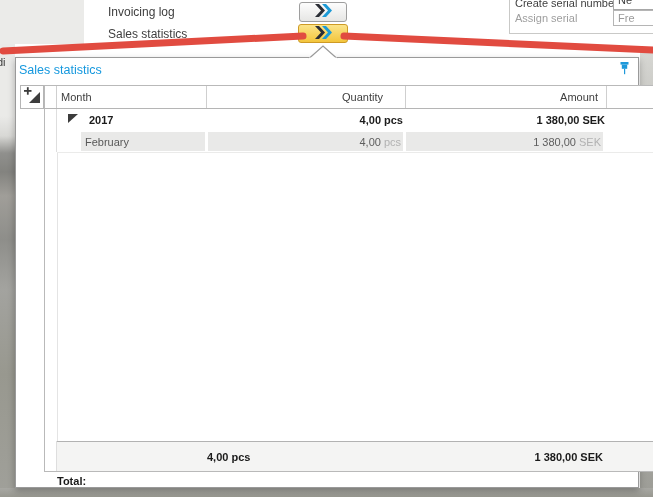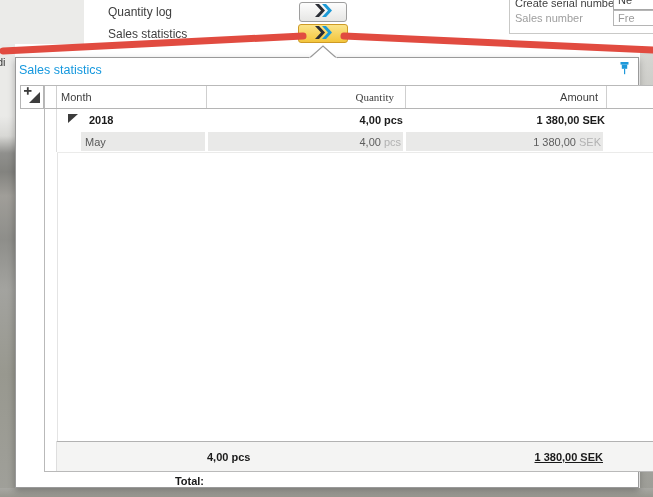--- a/index.html
+++ b/index.html
@@ -59,21 +59,21 @@
   
   .grid{position:absolute;left:28px;top:27px;width:628px;height:387px;background:#fff;
     border:1px solid #b9b9b9;box-sizing:border-box;display:flex;flex-direction:column;
     font-size:11px;color:#1c1c1c;}
   .g-header{display:flex;height:23px;border-bottom:1px solid #b5b5b5;box-sizing:border-box;
     color:#3e3e3e;}
   .h-ind{width:12px;border-right:1px solid #cfcfcf;box-sizing:border-box;}
   .h-cell{display:flex;align-items:center;border-right:1px solid #cfcfcf;box-sizing:border-box;
     cursor:pointer;}
   .h-month{width:150px;padding-left:4px;}
-  .h-qty{width:199px;justify-content:flex-end;padding-right:11px;box-sizing:border-box;font-family:Liberation Serif, serif;}
+  .h-qty{width:199px;justify-content:flex-end;padding-right:22px;box-sizing:border-box;}
   .h-amt{width:201px;justify-content:flex-end;padding-right:8px;box-sizing:border-box;}
   .h-fill{flex:1;}
 
   .g-row{display:flex;align-items:stretch;}
   .r-ind{width:12px;border-right:1px solid #dedede;box-sizing:border-box;background:#fff;}
   .group-row{height:22px;font-weight:bold;}
   .group-row .c-month{width:150px;position:relative;display:flex;align-items:center;box-sizing:border-box;}
   .expander{position:absolute;left:11px;top:4px;width:10px;height:10px;cursor:pointer;}
   .g-title{margin-left:32px;}
   .c-qty{width:199px;display:flex;align-items:center;justify-content:flex-end;
@@ -94,33 +94,33 @@
   .unit2{color:#b2b2b2;margin-left:3px;}
 
   .row-sep{height:1px;margin-left:12px;background:#ebebea;}
   .g-spacer{flex:1;position:relative;}
   .g-spacer::after{content:"";position:absolute;left:12px;top:0;bottom:0;width:1px;background:#e4e4e4;}
 
   .g-footer{display:flex;height:30px;}
   .f-ind{width:12px;border-right:1px solid #dedede;box-sizing:border-box;background:#fff;}
   .f-body{flex:1;display:flex;align-items:center;background:#f4f4f3;
     border-top:1px solid #b2b2b2;box-sizing:border-box;font-weight:bold;color:#1a1a1a;}
-  .f-month{width:150px;text-align:right;padding-right:3px;box-sizing:border-box;margin-top:48px;}
+  .f-month{width:150px;text-align:left;padding-right:3px;box-sizing:border-box;margin-top:48px;}
   .f-qty{width:199px;padding-right:3px;box-sizing:border-box;}
-  .f-amt{width:201px;text-align:right;padding-right:4px;box-sizing:border-box;text-decoration:underline;}
+  .f-amt{width:201px;text-align:right;padding-right:4px;box-sizing:border-box;}
 </style>
 </head>
 <body>
 
 <div class="screen">
 
   <div class="top-strip">
     <div class="top-left-gray"></div>
 
-    <div class="bg-label lbl-inv">Quantity log</div>
+    <div class="bg-label lbl-inv">Invoicing log</div>
     <button class="flyout-btn gray-btn">
       <span>
         <svg width="19" height="13" viewBox="0 0 19 13">
           <polygon points="1,0 5,0 11,6.5 5,13 1,13 7,6.5" fill="#2b2e35"></polygon>
           <polygon points="8,0 12,0 18,6.5 12,13 8,13 14,6.5" fill="#1c9ad6"></polygon>
         </svg>
       </span>
     </button>
 
     <div class="bg-label lbl-sales">Sales statistics</div>
@@ -132,21 +132,21 @@
         </svg>
       </span>
     </button>
 
     <div class="rp-vline"></div>
     <div class="rp-hline"></div>
     <div class="rp-label rp-label1">Create serial number</div>
     <div class="rp-input rp-input1">
       <span>Ne</span>
     </div>
-    <div class="rp-label rp-label2">Sales number</div>
+    <div class="rp-label rp-label2">Assign serial</div>
     <div class="rp-input rp-input2">
       <span>Fre</span>
     </div>
   </div>
 
   <div class="left-strip">
     <span class="edge-text">di</span>
   </div>
   <div class="right-strip"></div>
   <div class="bottom-strip"></div>
@@ -193,37 +193,37 @@
       </div>
 
       <div class="g-row group-row">
         <div class="r-ind"></div>
         <div class="cell c-month">
           <span class="expander">
             <svg width="10" height="10" viewBox="0 0 10 10">
               <polygon points="0,1 10,1 0,10" fill="#3c3c3c"></polygon>
             </svg>
           </span>
-          <span class="g-title">2018</span>
+          <span class="g-title">2017</span>
         </div>
         <div class="c-qty">
           <span>4,00</span>
           <span class="unit">pcs</span>
         </div>
         <div class="c-amt">
           <span>1 380,00</span>
           <span class="unit">SEK</span>
         </div>
       </div>
 
       <div class="g-row child-row">
         <div class="r-ind"></div>
         <div class="indent"></div>
         <div class="gcell gc-month">
-          <span>May</span>
+          <span>February</span>
         </div>
         <div class="gap3"></div>
         <div class="gcell gc-qty">
           <span class="num2">4,00</span>
           <span class="unit2">pcs</span>
         </div>
         <div class="gap3"></div>
         <div class="gcell gc-amt">
           <span class="num2">1 380,00</span>
           <span class="unit2">SEK</span>

